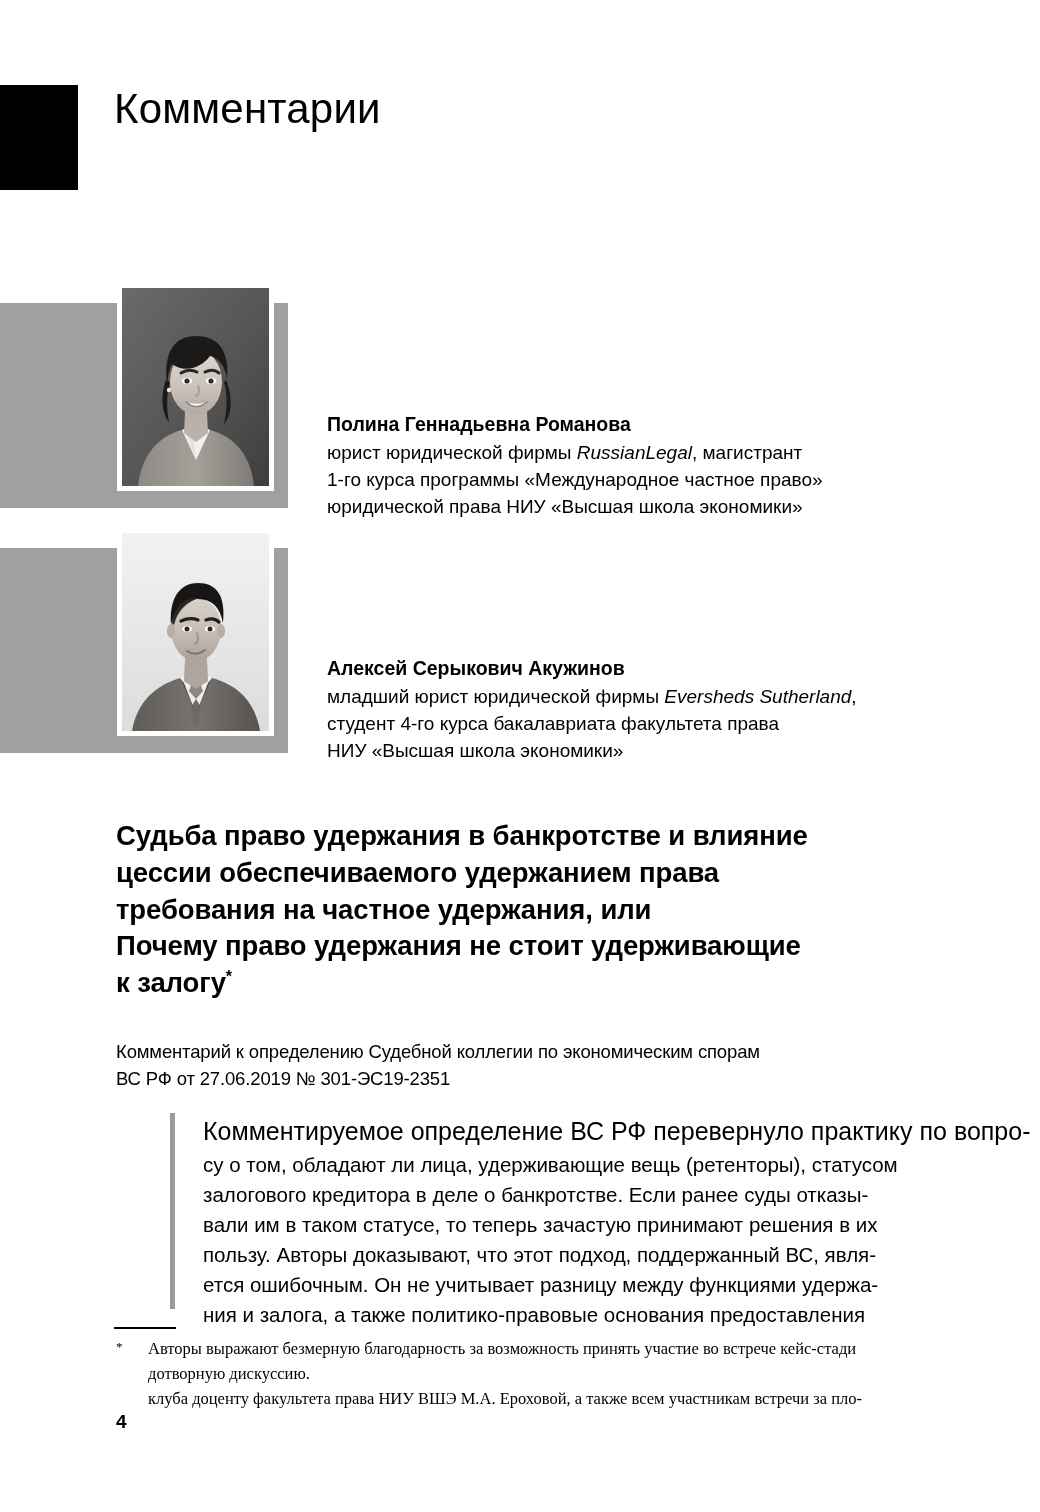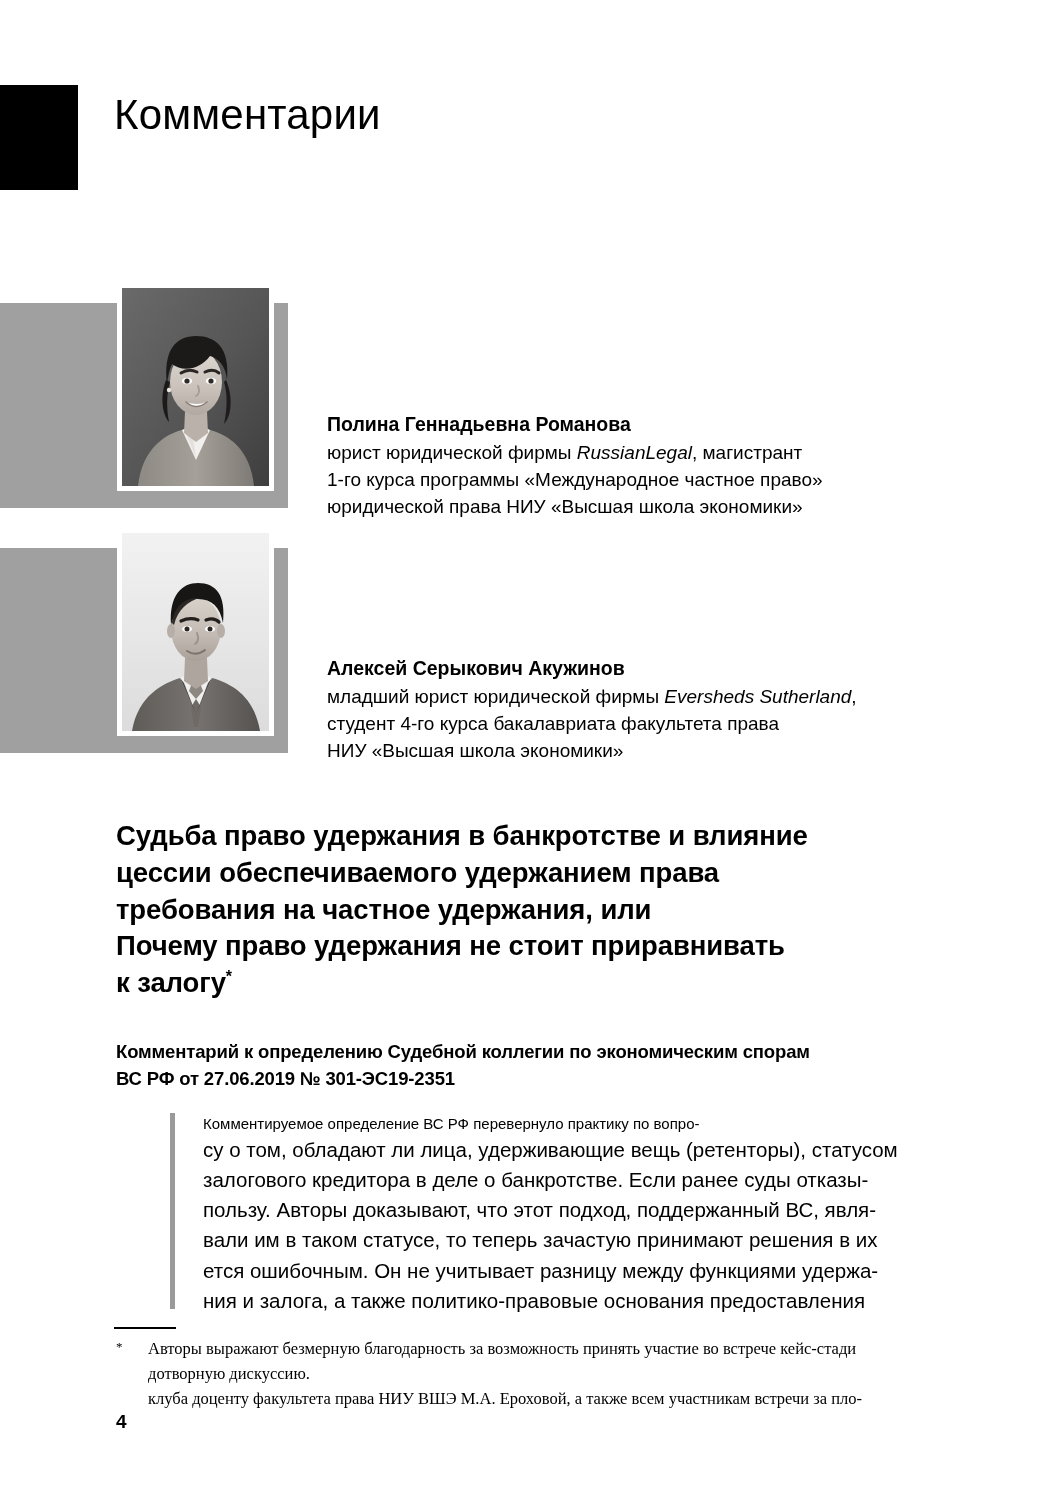--- a/index.html
+++ b/index.html
@@ -28,21 +28,21 @@
     position: absolute;
     left: 0;
     top: 85px;
     width: 78px;
     height: 105px;
     background: #000000;
   }
   .header-title {
     position: absolute;
     left: 114px;
-    top: 92px;
+    top: 86px;
     font-size: 42px;
     font-weight: 400;
     letter-spacing: 0.2px;
     line-height: 1.1;
     white-space: nowrap;
   }
 
   
   .band {
     position: absolute;
@@ -109,21 +109,21 @@
     vertical-align: 10px;
     letter-spacing: 0;
   }
 
   .article-subtitle {
     position: absolute;
     left: 116px;
     top: 1024px;
     width: 838px;
     font-size: 18.5px;
-    font-weight: 700;
+    font-weight: 400;
     line-height: 1.42;
     letter-spacing: -0.15px;
   }
 
   
   .abstract-rule {
     position: absolute;
     left: 170px;
     top: 1113px;
     width: 5px;
@@ -309,36 +309,36 @@
     <p class="author-name">Алексей Серыкович Акужинов</p>
     <p class="author-desc"><span>младший юрист юридической фирмы </span><span class="firm">Eversheds Sutherland</span><span>,</span></p>
     <p class="author-desc">студент 4-го курса бакалавриата факультета права</p>
     <p class="author-desc">НИУ «Высшая школа экономики»</p>
   </div>
 
   <h1 class="article-title">
     <span>Судьба право удержания в банкротстве и влияние</span><br>
     <span>цессии обеспечиваемого удержанием права</span><br>
     <span>требования на частное удержания, или</span><br>
-    <span>Почему право удержания не стоит приравнивать</span><br>
+    <span>Почему право удержания не стоит удерживающие</span><br>
     <span>к залогу</span><span class="fn-mark">*</span>
   </h1>
 
   <h2 class="article-subtitle">
     <span>Комментарий к определению Судебной коллегии по экономическим спорам</span><br>
     <span>ВС РФ от 27.06.2019 № 301-ЭС19-2351</span>
   </h2>
 
   <div class="abstract-rule"></div>
   <div class="abstract">
-    <span class="ln" style="font-size: 15px;">Комментируемое определение ВС РФ перевернуло практику по вопро-</span>
+    <span class="ln" style="font-size: 25px;">Комментируемое определение ВС РФ перевернуло практику по вопро-</span>
     <span class="ln" style="font-size: 20.5px;">су о том, обладают ли лица, удерживающие вещь (ретенторы), статусом</span>
     <span class="ln" style="font-size: 20.5px;">залогового кредитора в деле о банкротстве. Если ранее суды отказы-</span>
+    <span class="ln" style="font-size: 20.5px;">вали им в таком статусе, то теперь зачастую принимают решения в их</span>
     <span class="ln" style="font-size: 20.5px;">пользу. Авторы доказывают, что этот подход, поддержанный ВС, явля-</span>
-    <span class="ln" style="font-size: 20.5px;">вали им в таком статусе, то теперь зачастую принимают решения в их</span>
     <span class="ln" style="font-size: 20.5px;">ется ошибочным. Он не учитывает разницу между функциями удержа-</span>
     <span class="ln" style="font-size: 20.5px;">ния и залога, а также политико-правовые основания предоставления</span>
   </div>
 
   <div class="footnote-rule"></div>
   <div class="footnote">
     <span class="footnote-mark">*</span>
     <div class="footnote-body">
       <span class="ln" style="font-size: 16.5px;">Авторы выражают безмерную благодарность за возможность принять участие во встрече кейс-стади</span>
       <span class="ln">дотворную дискуссию.</span>

